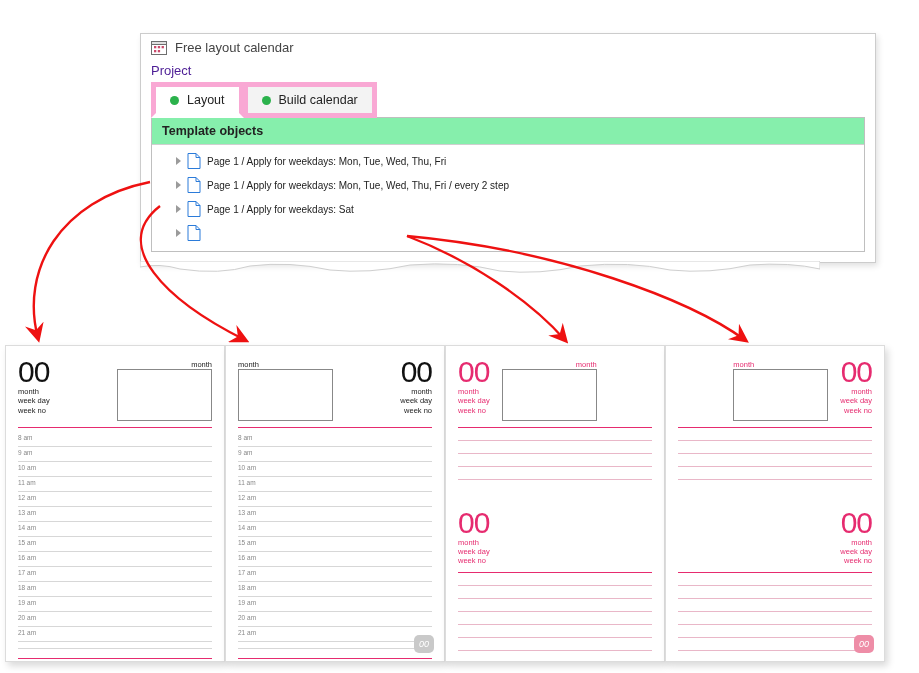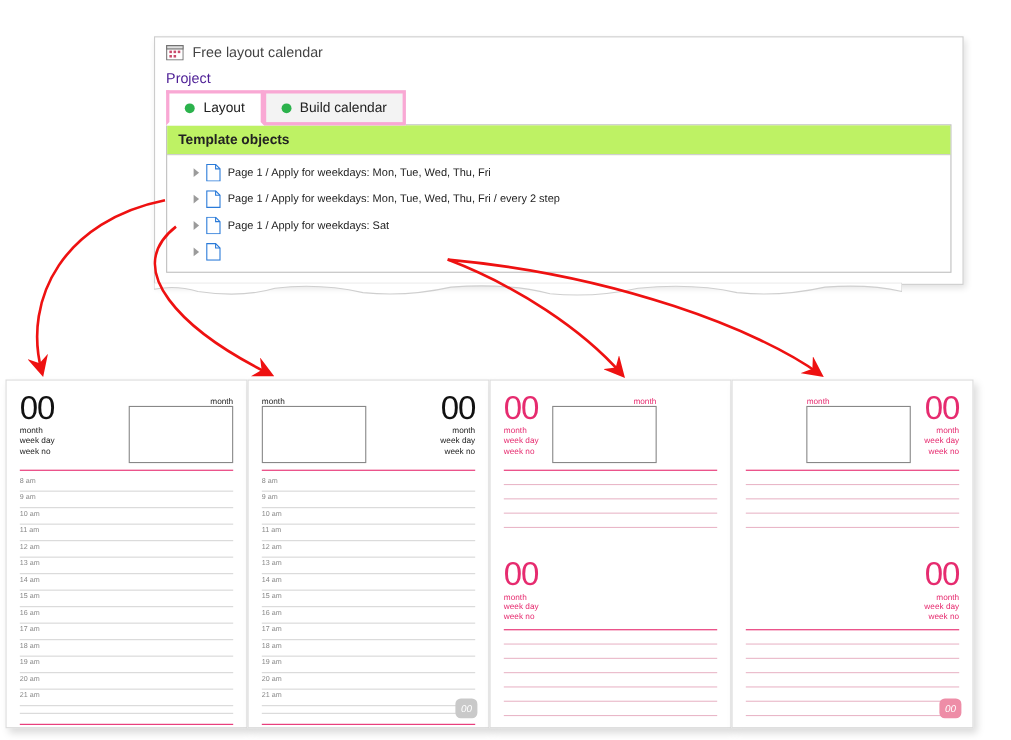--- a/index.html
+++ b/index.html
@@ -53,40 +53,40 @@
   
   .tabstrip {
     display: flex;
     align-items: flex-end;
     margin: 0 10px -1px 10px;
     gap: 0;
   }
   .tab {
     display: flex; align-items: center; gap: 8px;
     padding: 6px 14px;
-    border: 3px solid #f9a8d4;
+    border: 5px solid #f9a8d4;
     background: #f3f3f3;
     font-size: 12.5px;
     cursor: pointer;
     position: relative;
   }
   .tab + .tab { margin-left: -1px; }
   .tab.active { background: #fff; border-bottom-color: #fff; z-index: 2; }
   .dot {
     width: 9px; height: 9px; border-radius: 50%;
     background: #2bb24c;
   }
 
   
   .listwrap {
     margin: 0 10px;
     border: 1px solid #bfbfbf;
   }
   .listheader {
-    background: #bef264;
+    background: #86efac;
     border-bottom: 1px solid #cfcfcf;
     font-weight: 600;
     font-size: 12.5px;
     padding: 6px 10px;
   }
   .list { padding: 4px 0 6px 0; }
   .row {
     display: flex; align-items: center;
     gap: 6px;
     padding: 4px 10px 4px 24px;

